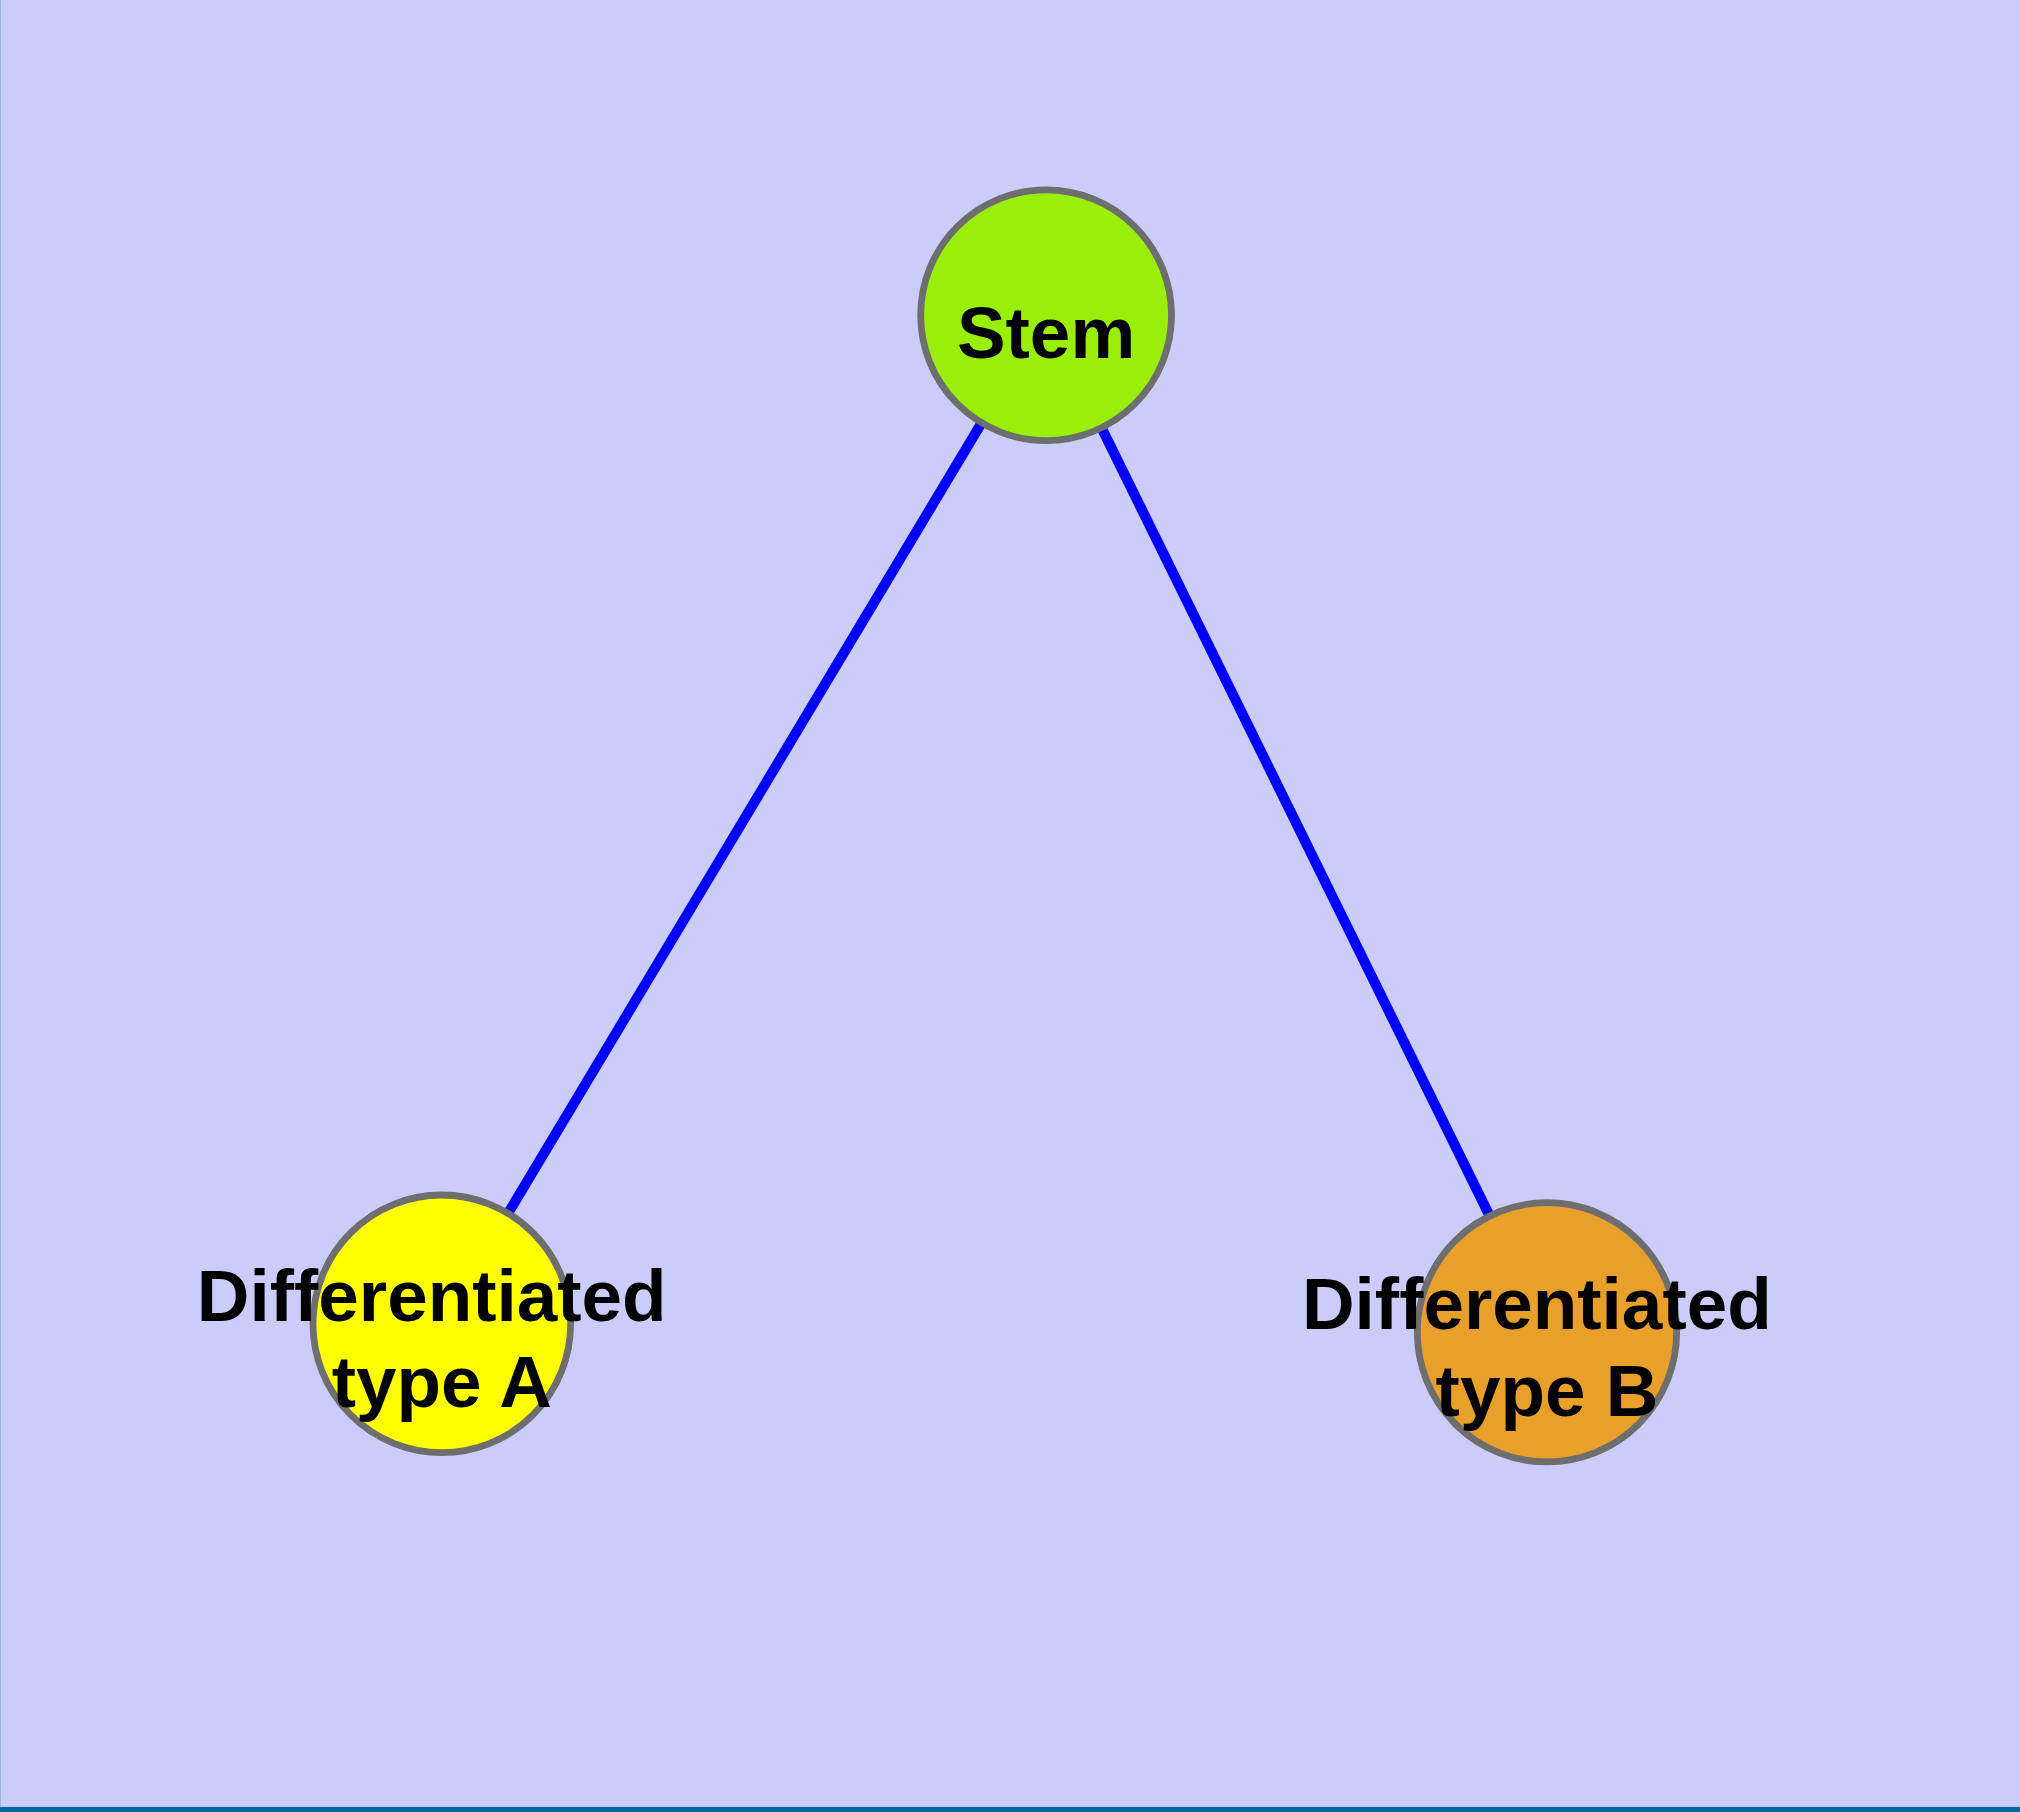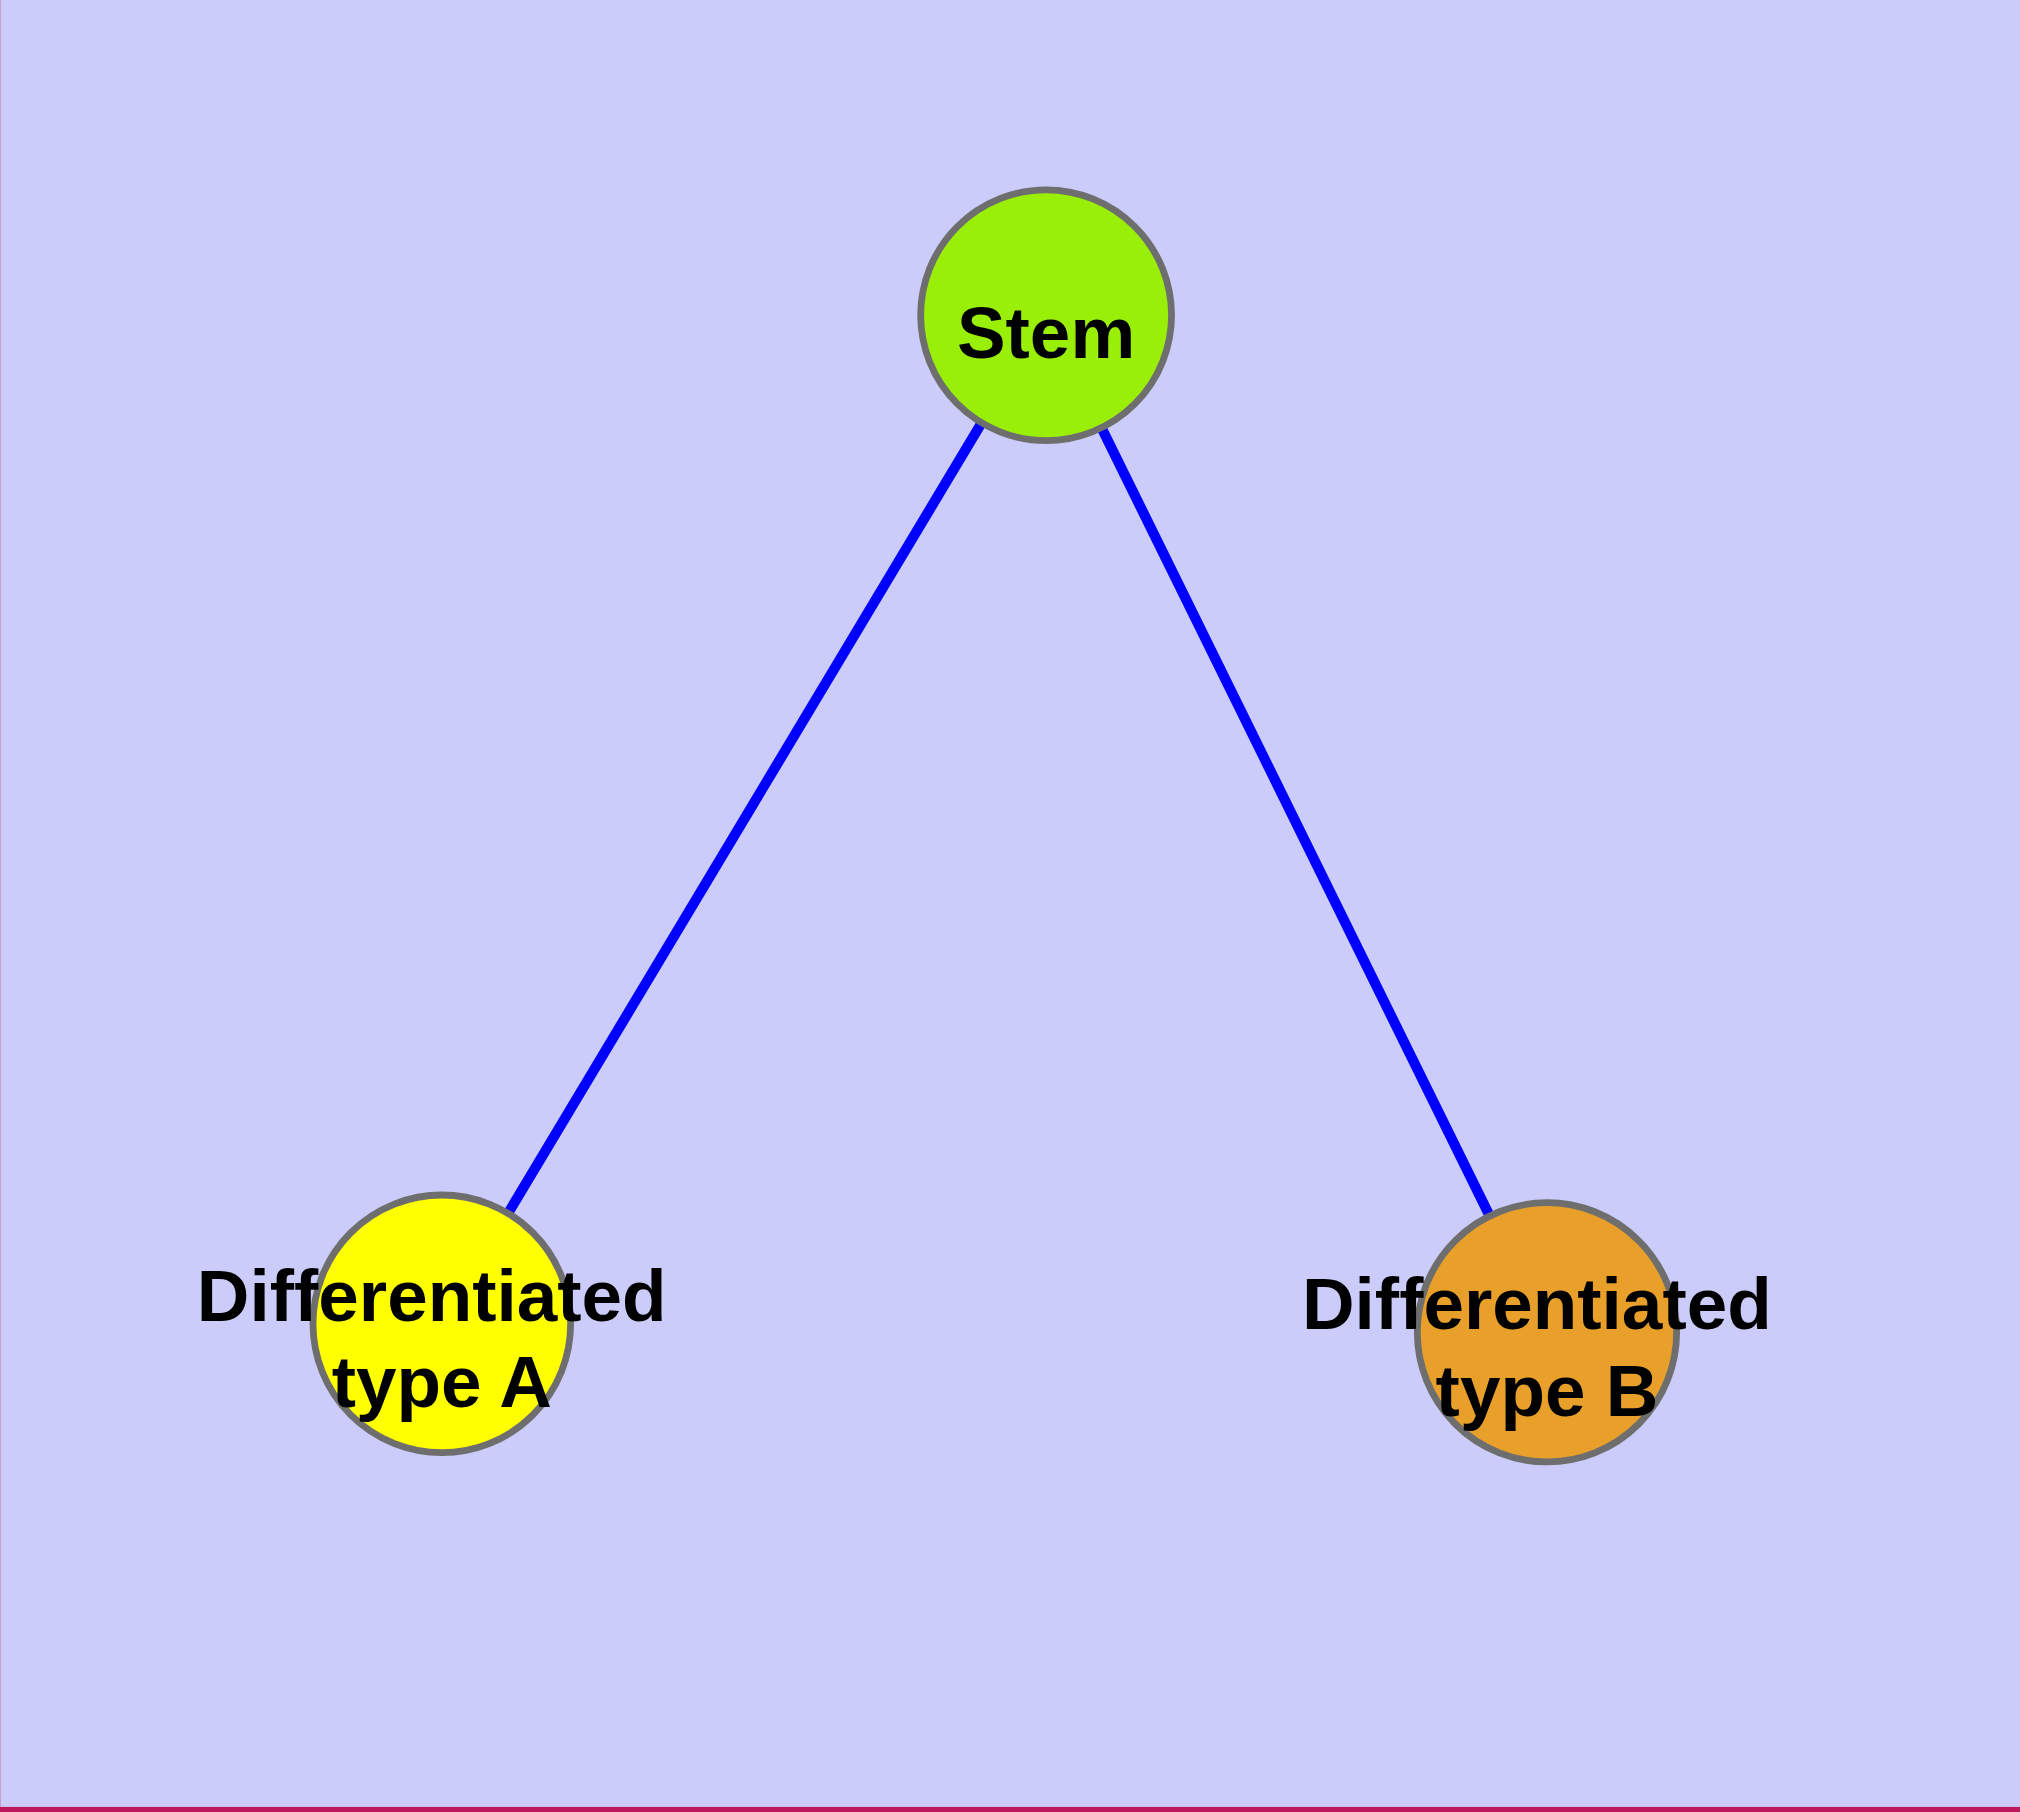--- a/index.html
+++ b/index.html
@@ -31,21 +31,21 @@
     font-family: "Liberation Sans", sans-serif;
     font-weight: bold;
     fill: #000000;
     text-anchor: middle;
     dominant-baseline: middle;
   }
 </style>
 </head>
 <body style="background: rgb(255, 255, 255);">
 
-<div id="canvas" style="background: #be185d;">
+<div id="canvas" style="background: #0369a1;">
   <svg id="graph-svg" viewBox="0 0 2384 2138" xmlns="http://www.w3.org/2000/svg">
 
     <rect id="bg-plate" x="0" y="0" width="2384" height="2132" fill="#ccccfa"></rect>
 
     <g id="edges-layer">
       <line id="edge-0" stroke-linecap="butt" x1="1234" y1="372" x2="521" y2="1562" stroke="#0000ff" stroke-width="12"></line>
       <line id="edge-1" stroke-linecap="butt" x1="1234" y1="372" x2="1825" y2="1572" stroke="#0000ff" stroke-width="12"></line>
     </g>
 
     <g id="nodes-layer">

